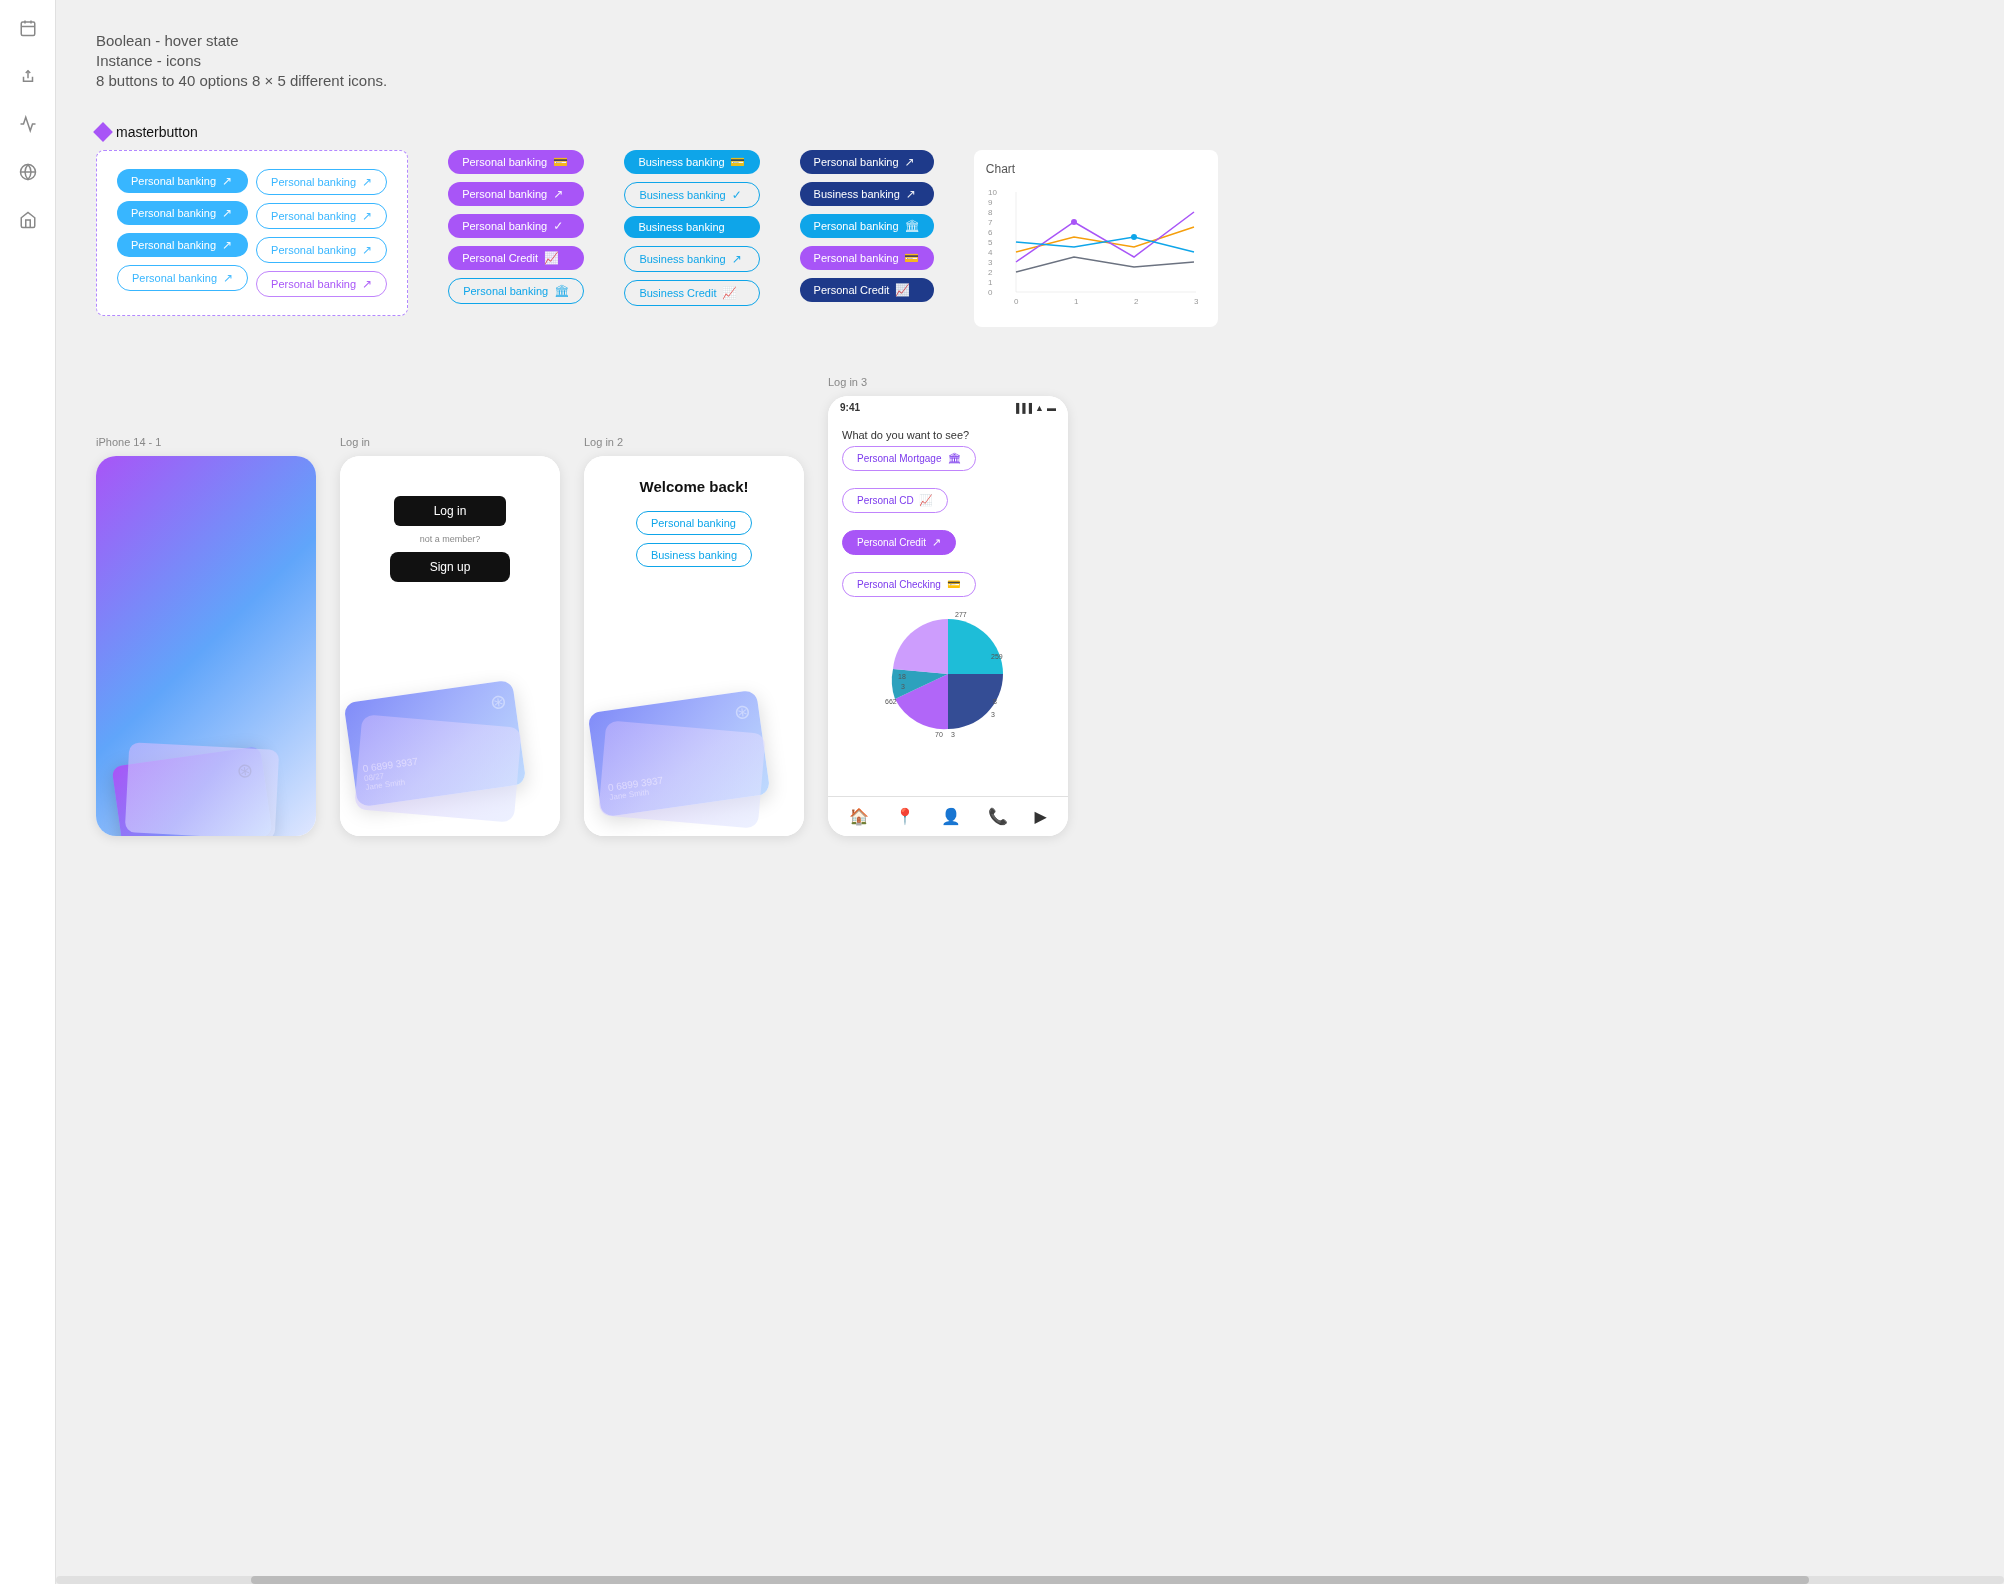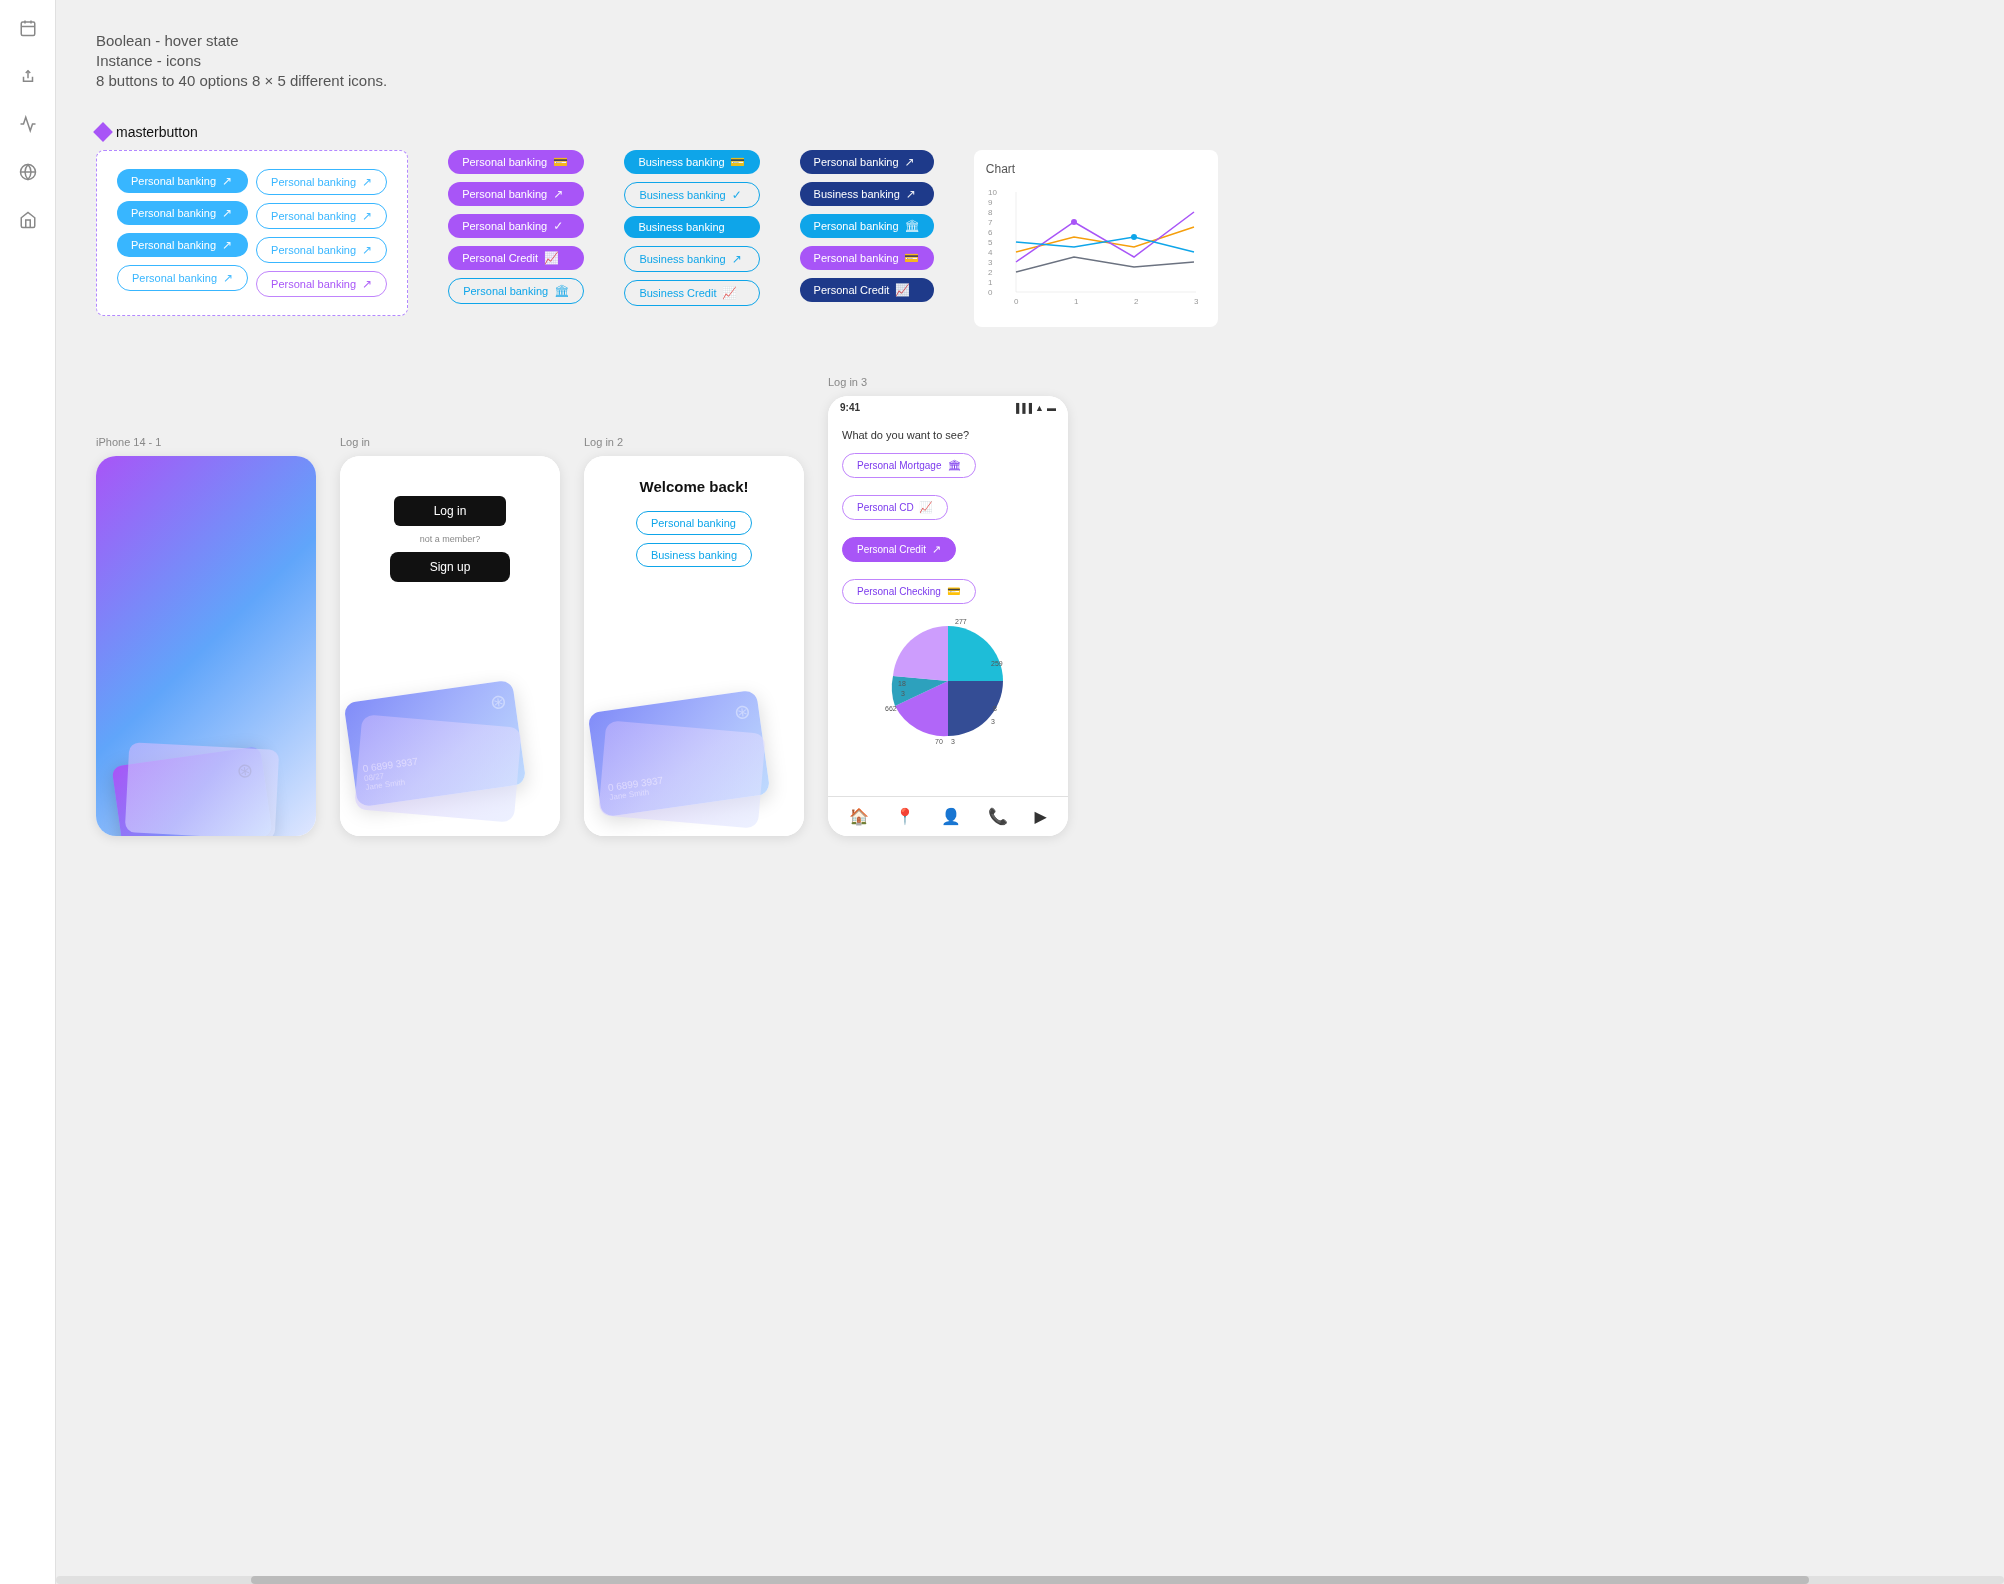--- a/index.html
+++ b/index.html
@@ -277,21 +277,21 @@
       font-weight: 600;
     }
     .phone4-body {
       padding: 10px 14px;
       flex: 1;
     }
     .phone4-question {
       font-size: 11px;
       font-weight: 500;
       color: #333;
-      margin-bottom: 12px;
+      margin-bottom: 5px;
     }
     .phone4-btns {
       display: flex;
       flex-direction: column;
       gap: 17px;
       margin-bottom: 12px;
     }
     .p4-btn {
       display: inline-flex;
       align-items: center;

